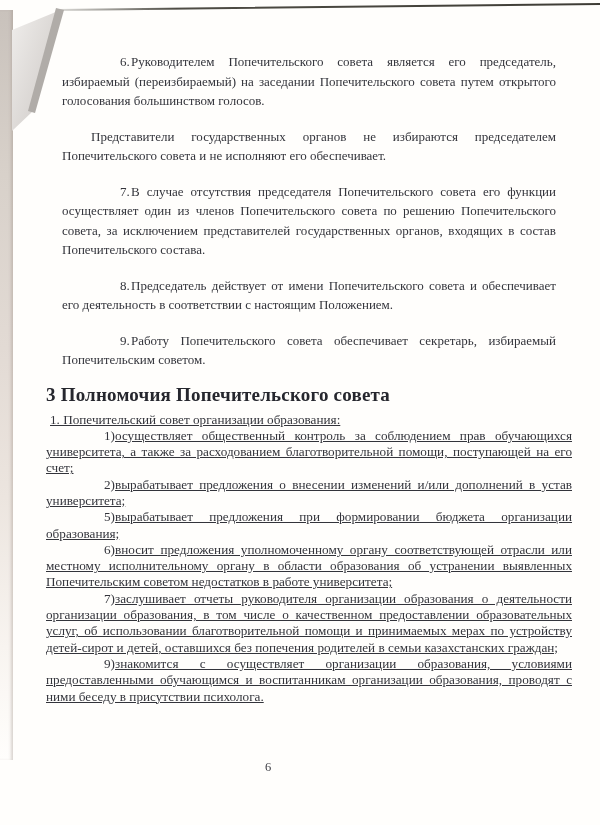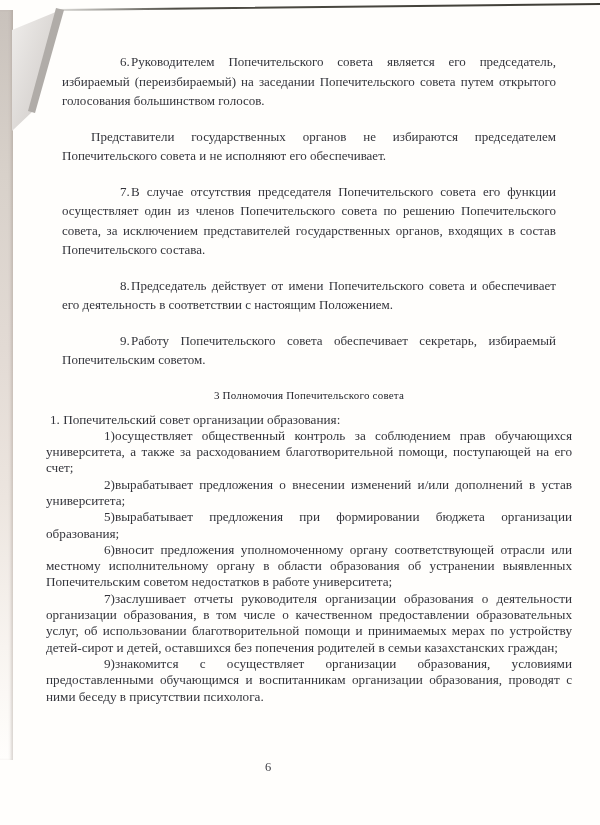--- a/index.html
+++ b/index.html
@@ -67,33 +67,34 @@
     line-height: 19.5px;
     text-align: justify;
     text-indent: 29px;
   }
   .num {
     display: inline-block;
     min-width: 40px;
   }
   .heading {
     margin: 2px 0 8px 0;
-    text-align: center;
-    font-weight: normal;
-    font-size: 11px;
+    text-align: left;
+    font-weight: bold;
+    font-size: 19px;
     line-height: 18px;
     color: #26272e;
     letter-spacing: 0.2px;
   }
   .sec2 p {
     margin: 0;
     font-size: 13.2px;
     line-height: 16.3px;
     text-align: justify;
     text-indent: 29px;
+    text-decoration: underline;
   }
   .sec2 p.intro {
     text-indent: 4px;
   }
   .page-number {
     position: absolute;
     left: 256px;
     top: 760px;
     width: 24px;
     text-align: center;

